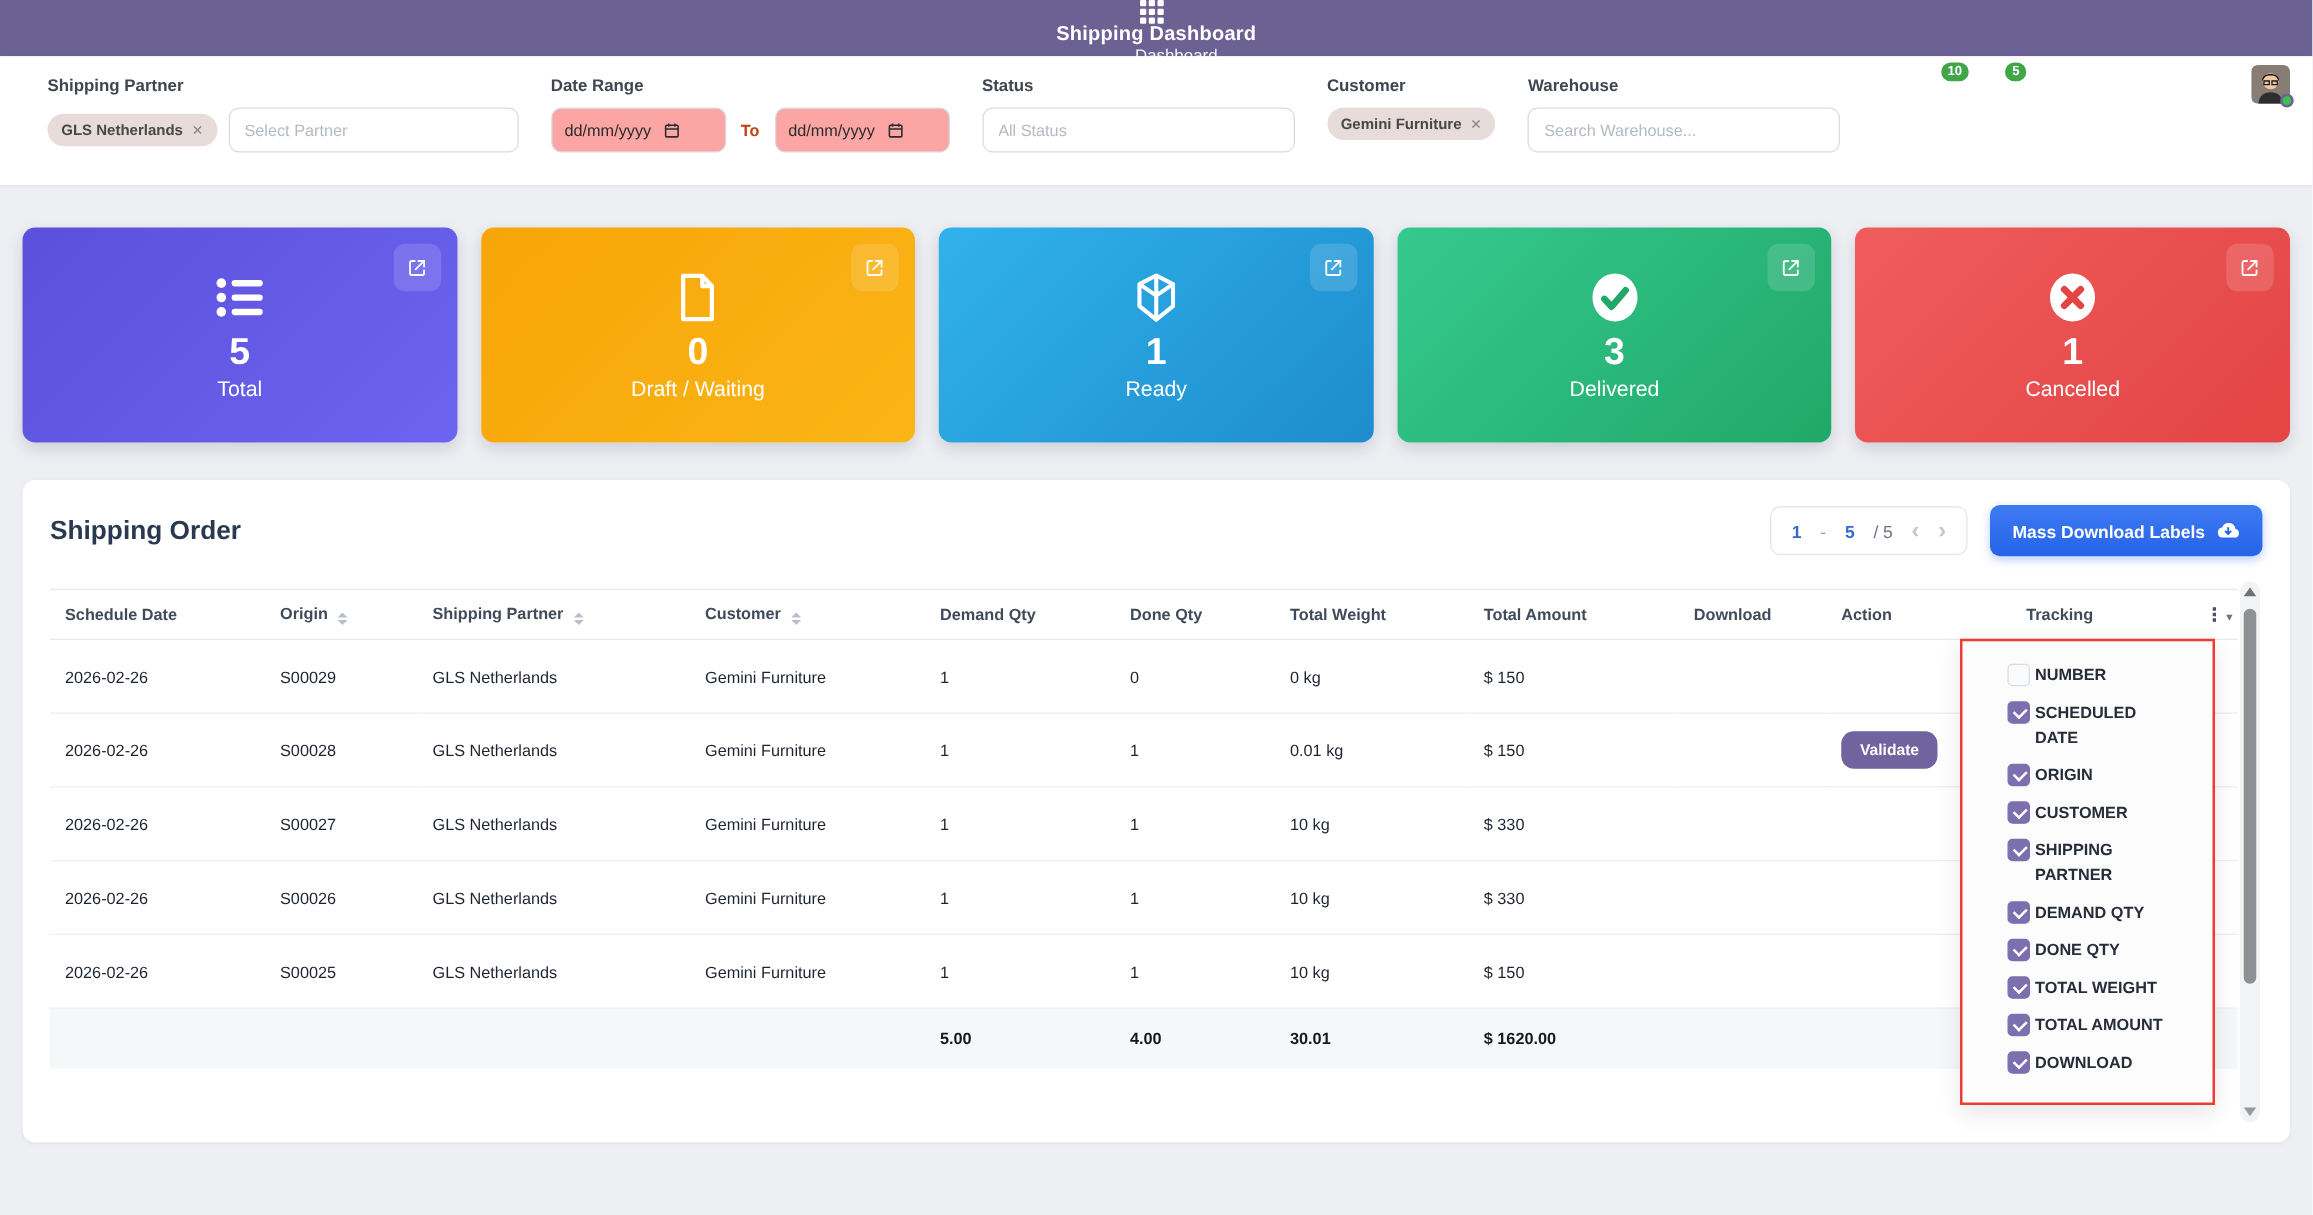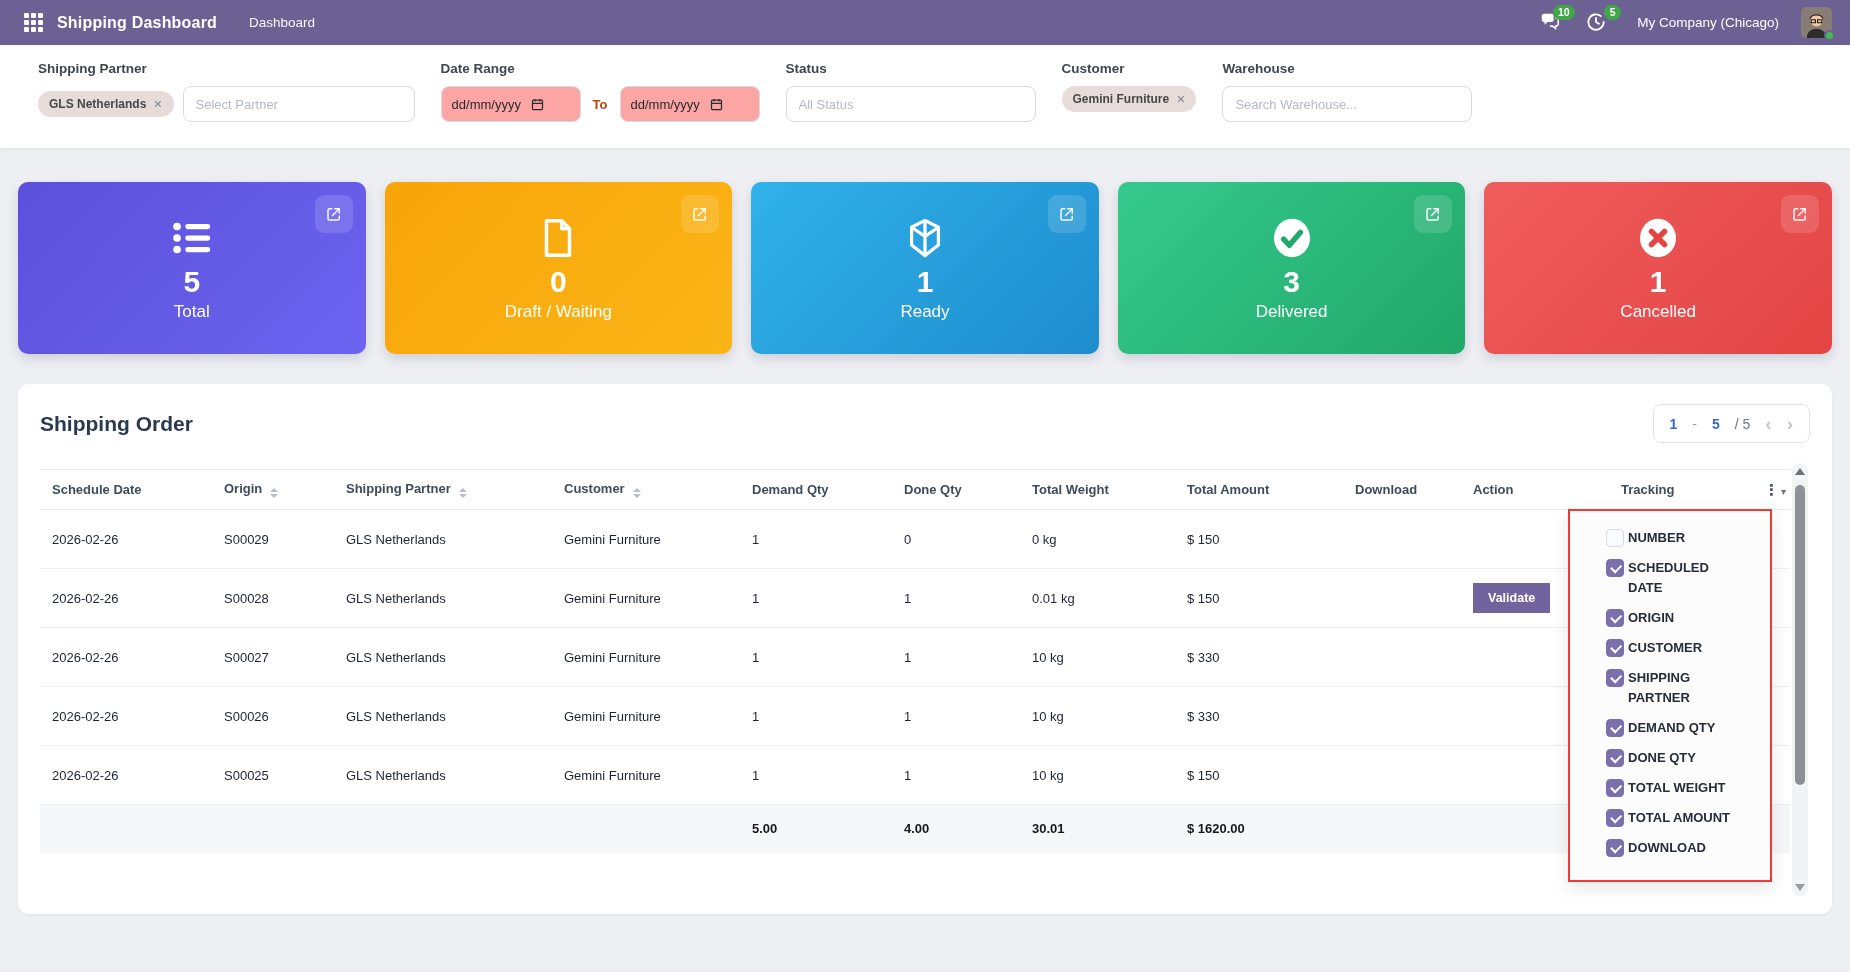--- a/index.html
+++ b/index.html
@@ -1,20 +1,20 @@
 <!DOCTYPE html>
 <html style="--navbar-bg: #6b6192; --page-bg: #edeff3; --badge-green: #41a648; --card-total-a: #5a50db; --card-total-b: #6c63f0; --card-draft-a: #f7a509; --card-draft-b: #fbb516; --card-ready-a: #30b2ea; --card-ready-b: #1e8ccd; --card-delivered-a: #35c98e; --card-delivered-b: #21a869; --card-cancelled-a: #f05c5c; --card-cancelled-b: #e34444; --primary-button-a: #3e7bf2; --primary-button-b: #2563e8; --validate-button: #71639e; --checkbox: #7b6fae; --dropdown-border: #ee3b35; --pagination-accent: #3567d6;"><head>
 <meta charset="utf-8">
 <style>
   * { margin:0; padding:0; box-sizing:border-box; }
   html,body { width:1850px; height:972px; overflow:hidden; }
   body { font-family:"Liberation Sans","DejaVu Sans",sans-serif; background:var(--page-bg,#edeff3); color:#1d2430; }
 
   
-  .navbar { height:45px; background:var(--navbar-bg,#6b6192); display:flex; align-items:center; padding:0 18px; color:#fff; }
+  .navbar { height:45px; background:var(--navbar-bg,#6b6192); display:flex; align-items:center; padding:0 18px; color:#fff;flex-direction:column; }
   .grid-icon { display:grid; grid-template-columns:repeat(3,5px); grid-template-rows:repeat(3,5px); gap:2px; margin:0 14px 0 6px; cursor:pointer; }
   .grid-icon i { background:#fff; border-radius:1px; }
   .nav-title { font-size:16px; font-weight:700; letter-spacing:.2px; }
   .nav-menu-item { font-size:13.5px; margin-left:32px; opacity:.95; cursor:pointer; }
   .nav-right { margin-left:auto; display:flex; align-items:center; gap:22px; }
   .nav-icon-wrap { position:relative; width:24px; height:24px; cursor:pointer; }
   .nav-icon-wrap svg { width:22px; height:22px; }
   .nav-badge { position:absolute; top:-6px; right:-12px; background:var(--badge-green,#41a648); color:#fff; font-size:10.5px; font-weight:700; border-radius:9px; padding:1.5px 5.5px; line-height:1.2; }
   .nav-company { font-size:13.5px; margin-left:6px; }
   .avatar-wrap { position:relative; width:31px; height:31px; cursor:pointer; }
@@ -67,21 +67,21 @@
   tbody td { height:59px; font-size:13px; color:#1d2430; border-bottom:1px solid #edeef2; padding:0 8px 0 12px; vertical-align:middle; white-space:nowrap; }
   tfoot td { height:48px; background:#f6f7f9; border-top:1px solid #e4e6ea; padding:0 8px 0 12px; font-size:13px; }
   .total-val { font-weight:800; color:#15181f; }
   .sort-icon { display:inline-flex; flex-direction:column; gap:2.5px; margin-left:8px; vertical-align:1px; cursor:pointer; }
   .sort-icon i { width:0; height:0; border-left:4px solid transparent; border-right:4px solid transparent; }
   .sort-icon .up { border-bottom:4.5px solid #b9bfc8; }
   .sort-icon .down { border-top:4.5px solid #b9bfc8; }
   .kebab { font-size:15px; font-weight:700; color:#4a5160; letter-spacing:0; }
   .caret { font-size:10px; color:#6b7280; margin-left:2px; }
   th.col-kebab { text-align:right; padding-right:4px; cursor:pointer; }
-  .validate-btn { background:var(--validate-button,#71639e); color:#fff; border:none; border-radius:0; padding:8px 15px; font-size:12.5px; font-weight:700; font-family:inherit; cursor:pointer; }
+  .validate-btn { background:var(--validate-button,#71639e); color:#fff; border:none; border-radius:10px; padding:8px 15px; font-size:12.5px; font-weight:700; font-family:inherit; cursor:pointer; }
 
   
   .col-dropdown { position:absolute; top:40px; right:38px; width:204px; height:373px; background:#fcfcfd; border:2px solid var(--dropdown-border,#ee3b35); box-shadow:0 6px 18px rgba(0,0,0,.10); overflow:hidden; padding:12px 10px 0 20px; z-index:5; }
   .dd-item { display:flex; align-items:flex-start; gap:4px; padding:5px 16px; cursor:pointer; }
   .cbx { flex:0 0 18px; width:18px; height:18px; border-radius:4px; background:#fafbfc; border:1px solid #d8dbe1; position:relative; margin-top:1px; }
   .cbx.checked { background:var(--checkbox,#7b6fae); border-color:var(--checkbox,#7b6fae); }
   .cbx.checked::after { content:''; position:absolute; left:4px; top:4px; width:8px; height:4.5px; border-left:2.2px solid #fff; border-bottom:2.2px solid #fff; transform:rotate(-45deg); }
   .dd-label { font-size:13px; font-weight:800; color:#262c38; line-height:20px; width:125px; white-space:normal; }
 
   
@@ -288,20 +288,27 @@
     <span class="panel-title">Shipping Order</span>
     <div class="panel-header-right">
       <div class="pagination">
         <span class="pg-num">1</span>
         <span class="pg-sep">-</span>
         <span class="pg-num">5</span>
         <span class="pg-total">/ 5</span>
         <span class="pg-chev">‹</span>
         <span class="pg-chev">›</span>
       </div>
+      <button class="mass-btn">
+        <span>Mass Download Labels</span>
+        <svg viewBox="0 0 24 24">
+            <path fill="#fff" d="M19.4 10.3A7 7 0 005.9 8.9 5.1 5.1 0 006.2 19h12.3a4.4 4.4 0 00.9-8.7z"></path>
+            <path d="M12 9.3v6M9.4 12.8L12 15.4l2.6-2.6" fill="none" stroke="var(--primary-button-b,#2563e8)" stroke-width="1.9" stroke-linecap="round" stroke-linejoin="round"></path>
+          </svg>
+      </button>
     </div>
   </div>
 
   <div class="table-wrap">
     <table>
       <colgroup>
         <col style="width:172px">
           <col style="width:122px">
           <col style="width:218px">
           <col style="width:188px">

